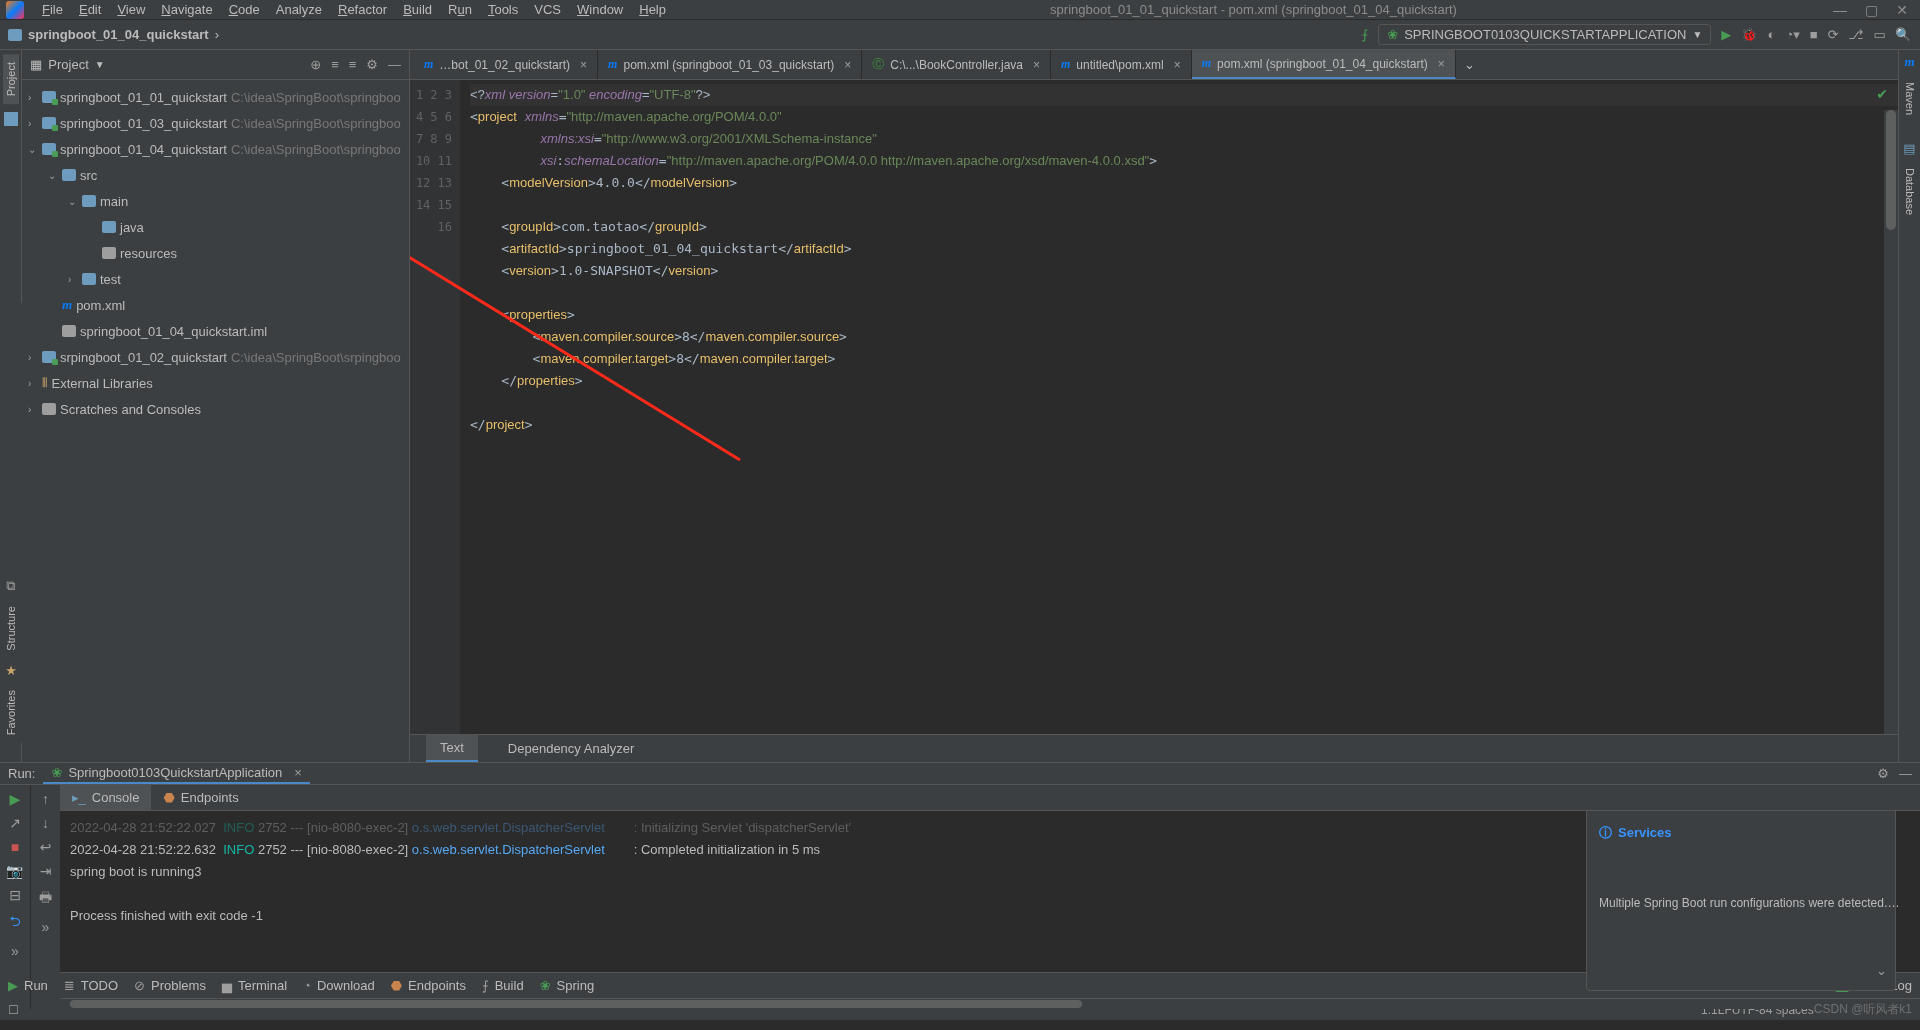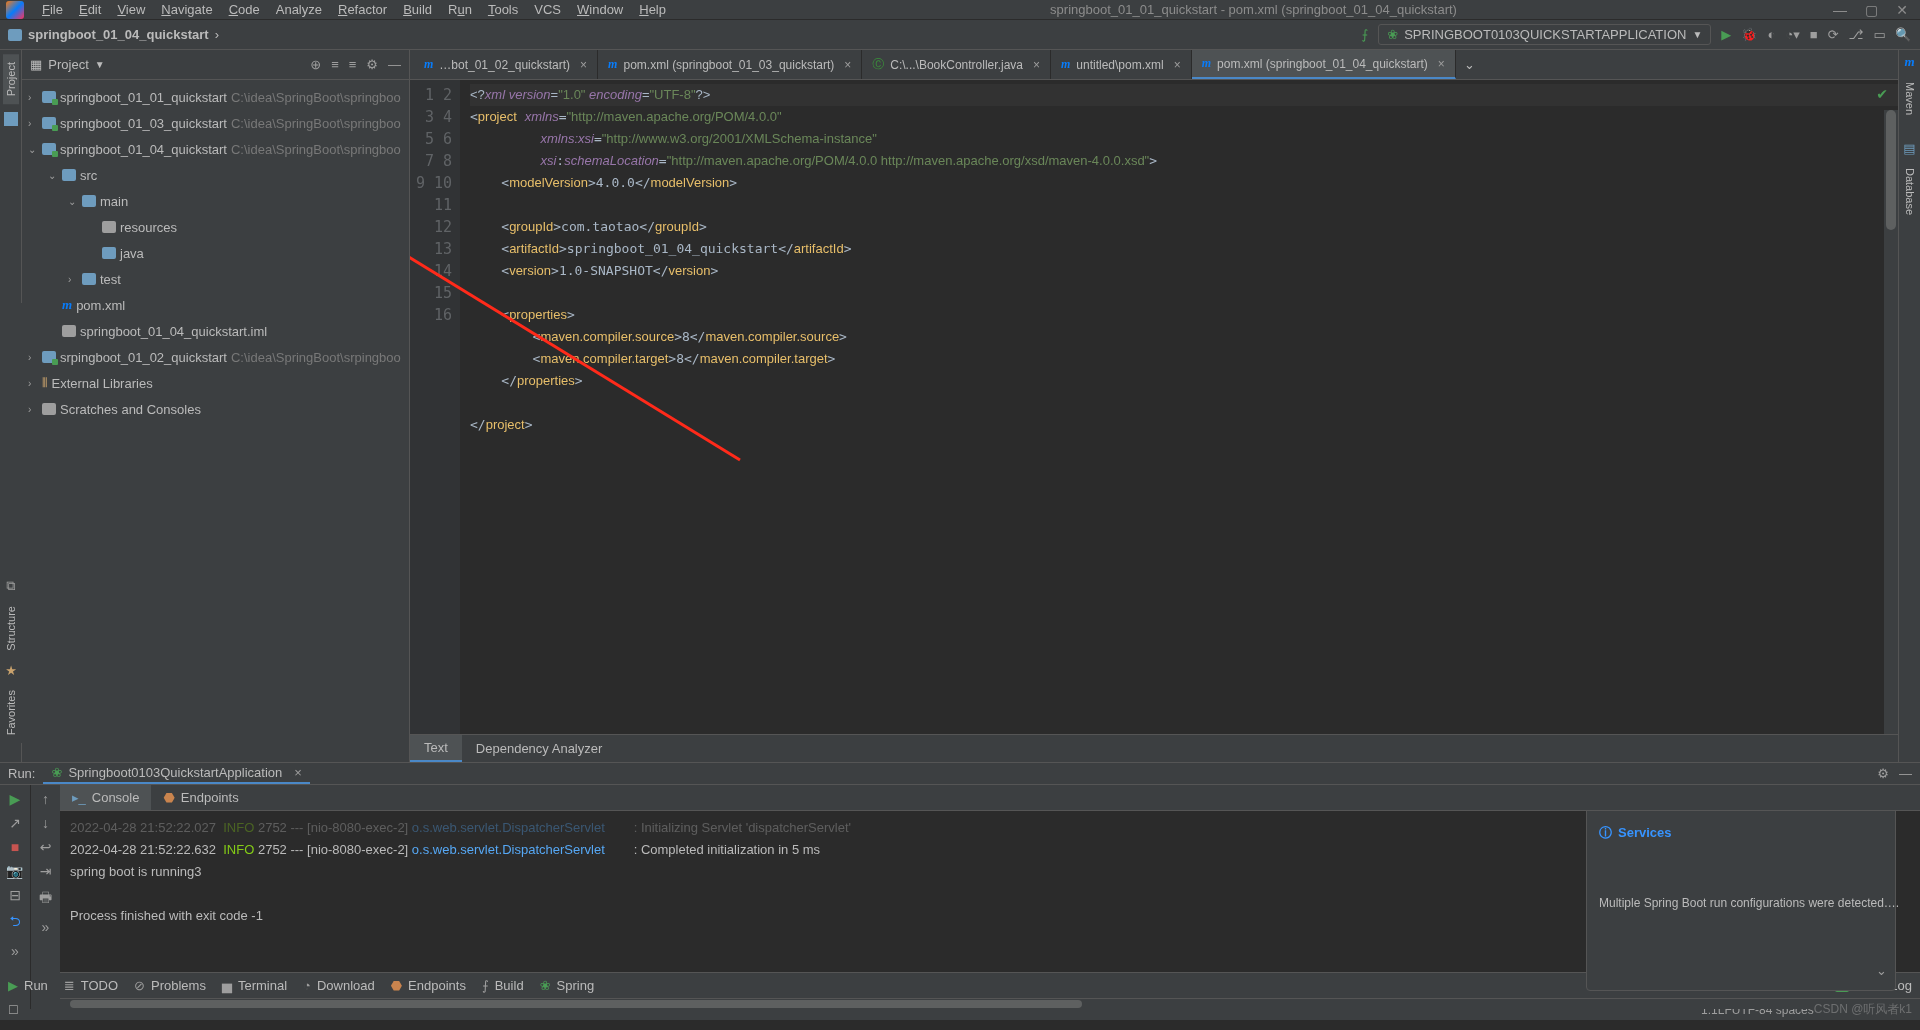--- a/index.html
+++ b/index.html
@@ -58,51 +58,51 @@
 .ic-lib { color:#c9a26d; }
 
 
 .editor { flex:1; display:flex; flex-direction:column; background:#2b2b2b; position:relative; }
 .tabs { height:30px; background:#3c3f41; display:flex; align-items:stretch; border-bottom:1px solid #555; padding-left:4px; }
 .etab { display:flex; align-items:center; gap:6px; padding:0 10px; border-right:1px solid #2b2b2b; color:#bbb; font-size:12px; }
 .etab.active { background:#4e5254; border-bottom:2px solid #4a88c7; }
 .etab .x { color:#9e9e9e; margin-left:4px; }
 .tab-more { padding:0 8px; display:flex; align-items:center; color:#bbb; }
 .code { flex:1; display:flex; overflow:hidden; position:relative;}
-.gutter { width:50px; background:#313335; color:#606366; text-align:right; padding:4px 8px 0 0; font-family:"Consolas",monospace; font-size:15px; line-height:22px;}
+.gutter { width:50px; background:#313335; color:#606366; text-align:right; padding:4px 8px 0 0; font-family:"Consolas",monospace; font-size:12px; line-height:22px;}
 .src { flex:1; padding:4px 0 0 10px; font-family:"Consolas",monospace; font-size:13px; line-height:22px; white-space:pre; color:#a9b7c6;}
 .ln1 { background:#323232; display:inline-block; width:100%; }
 .tag { color:#e8bf6a; }
 .attrn { color:#9876aa; font-style:italic;}
 .str { color:#6a8759; }
 .check { position:absolute; top:6px; right:10px; color:#499c54; font-size:14px; }
 .arrow-line { position:absolute; pointer-events:none; }
 .edscroll { position:absolute; right:0; top:30px; bottom:0; width:14px; background:#3c3f41; }
 .edthumb { position:absolute; top:0; left:2px; width:10px; height:120px; background:#5e6060; border-radius:5px; }
 
 
 .ed-btabs { height:28px; background:#3c3f41; display:flex; align-items:stretch; border-top:1px solid #555;}
-.ed-btab { padding:0 14px; display:flex; align-items:center; color:#bbb; }
+.ed-btab { padding:0 14px; display:flex; align-items:center; color:#bbb;margin-left:16px; }
 .ed-btab.active { background:#4e5254; border-bottom:2px solid #4a88c7; }
 
 
 .run { height:210px; background:#2b2b2b; border-top:1px solid #555; display:flex; flex-direction:column; }
 .run-hdr { height:28px; background:#3c3f41; display:flex; align-items:center; padding:0 8px; border-bottom:1px solid #555;}
 .run-title { color:#bbb; margin-right:8px; }
 .run-cfg { display:flex; align-items:center; gap:6px; padding:2px 8px; border-bottom:2px solid #4a88c7;}
 .run-tools { margin-left:auto; display:flex; gap:10px; color:#9e9e9e; }
 .run-body { flex:1; display:flex; }
 .run-lstrip { width:30px; background:#3c3f41; display:flex; flex-direction:column; align-items:center; gap:8px; padding-top:6px; color:#9e9e9e; font-size:14px;}
 .run-lstrip2 { width:30px; background:#3c3f41; display:flex; flex-direction:column; align-items:center; gap:8px; padding-top:6px; color:#9e9e9e; font-size:14px; border-left:1px solid #2b2b2b;}
 .run-tabs { height:26px; display:flex; align-items:stretch; background:#3c3f41; border-bottom:1px solid #555; }
 .run-tab { display:flex; align-items:center; gap:6px; padding:0 12px; color:#bbb; }
 .run-tab.active { background:#4e5254; }
 .consarea { flex:1; display:flex; flex-direction:column; }
 .cons { flex:1; padding:6px 10px; font-family:"Consolas",monospace; font-size:13px; line-height:22px; white-space:pre; color:#bbb; position:relative; overflow:hidden;}
-.cons .info { color:#84cc16; }
+.cons .info { color:#14b8a6; }
 .cons .cls { color:#56a8f5; }
 .hscroll { height:10px; background:#3c3f41; position:relative; margin:0 10px;}
 .hthumb { position:absolute; left:0; top:1px; height:8px; width:55%; background:#5e6060; border-radius:4px;}
 
 
 .notif { position:absolute; right:24px; bottom:8px; width:310px; background:#3c3f41; border:1px solid #555; border-radius:4px; padding:10px 12px; }
 .notif-ttl { color:#3794ff; font-weight:bold; display:flex; align-items:center; gap:6px; margin-bottom:4px;}
 .notif-msg { color:#bbb; font-size:12px; }
 .notif-chev { position:absolute; right:8px; bottom:8px; color:#9e9e9e; }
 
@@ -216,28 +216,28 @@
           <span class="path"></span>
         </div>
         <div class="tree-row" style="padding-left: 46px;">
           <span class="exp">⌄</span>
           <span class="ic-fold"></span>
           <span class="lbl">main</span>
           <span class="path"></span>
         </div>
         <div class="tree-row" style="padding-left: 66px;">
           <span class="exp"></span>
+          <span class="ic-fold"></span>
+          <span class="lbl">java</span>
+          <span class="path"></span>
+        </div>
+        <div class="tree-row" style="padding-left: 66px;">
+          <span class="exp"></span>
           <span class="ic-fold-g"></span>
           <span class="lbl">resources</span>
-          <span class="path"></span>
-        </div>
-        <div class="tree-row" style="padding-left: 66px;">
-          <span class="exp"></span>
-          <span class="ic-fold"></span>
-          <span class="lbl">java</span>
           <span class="path"></span>
         </div>
         <div class="tree-row" style="padding-left: 46px;">
           <span class="exp">›</span>
           <span class="ic-fold"></span>
           <span class="lbl">test</span>
           <span class="path"></span>
         </div>
         <div class="tree-row" style="padding-left: 26px;">
           <span class="exp"></span>

